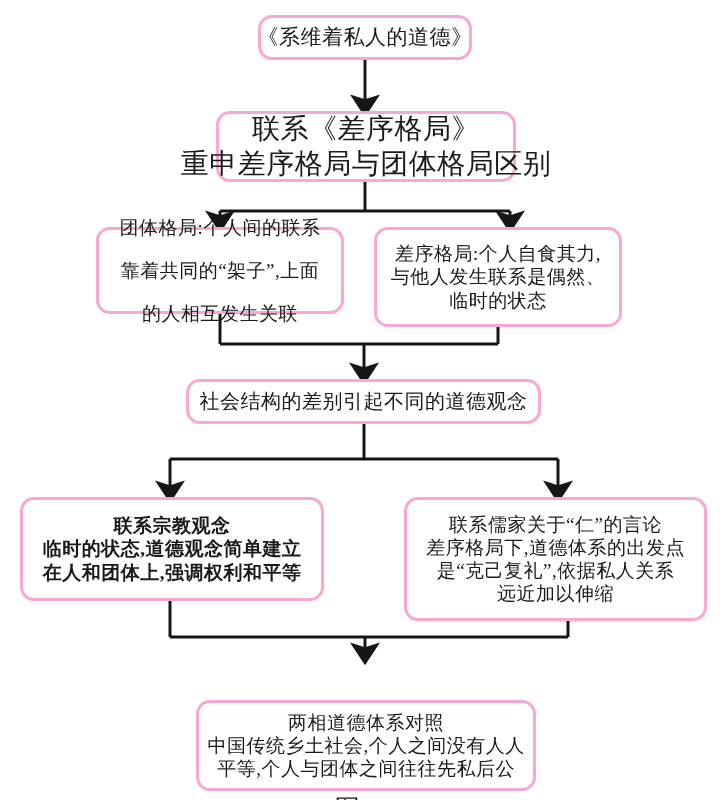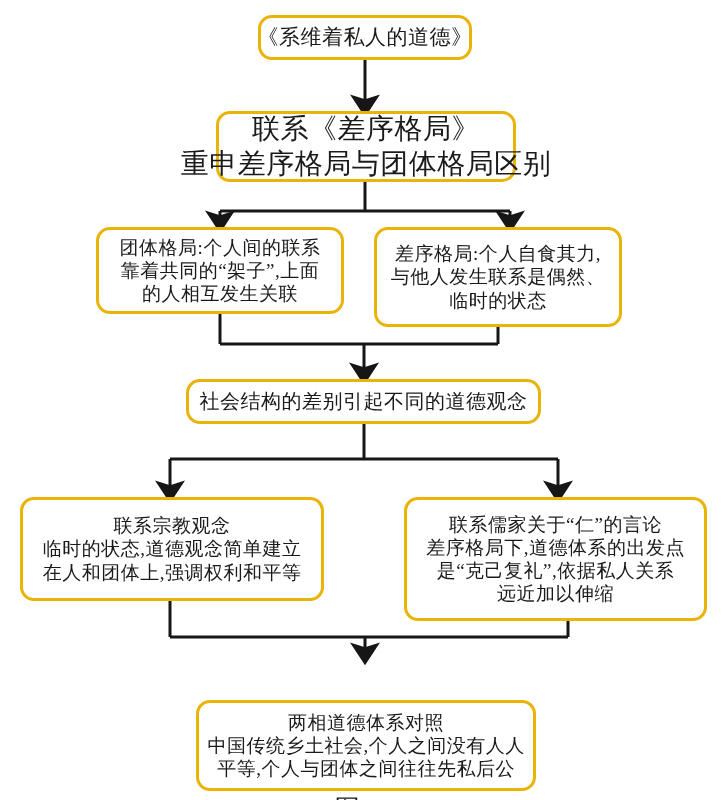--- a/index.html
+++ b/index.html
@@ -17,21 +17,21 @@
   #flow-root {
     position: absolute;
     left: 0;
     top: 0;
     width: 725px;
     height: 800px;
   }
   .node {
     position: absolute;
     box-sizing: border-box;
-    border: 3px solid #eab308;
+    border: 3px solid #f9a8d4;
     background: #ffffff;
     display: flex;
     flex-direction: column;
     align-items: center;
     justify-content: center;
     text-align: center;
     color: #1a1a1a;
     font-family: "Liberation Serif", "DejaVu Serif", serif;
     letter-spacing: 0.5px;
   }
@@ -48,35 +48,37 @@
   }
   #node-link-chaxu {
     left: 216px; top: 111px; width: 300px; height: 71px;
     border-radius: 14px;
     font-size: 28px;
   }
   #node-tuanti {
     left: 96px; top: 227px; width: 248px; height: 87px;
     border-radius: 14px;
     font-size: 19px;
+    gap: 20px;
   }
   #node-chaxu {
     left: 374px; top: 227px; width: 248px; height: 100px;
     border-radius: 14px;
     font-size: 19px;
   }
   #node-structure {
     left: 186px; top: 379px; width: 355px; height: 45px;
     border-radius: 14px;
     font-size: 20px;
   }
   #node-religion {
     left: 20px; top: 497px; width: 304px; height: 104px;
     border-radius: 14px;
     font-size: 19px;
+    font-weight: bold;
   }
   #node-confucian {
     left: 404px; top: 497px; width: 303px; height: 124px;
     border-radius: 14px;
     font-size: 19px;
   }
   #node-compare {
     left: 196px; top: 659px; width: 340px; height: 91px;
     border-radius: 14px;
     font-size: 19px;

